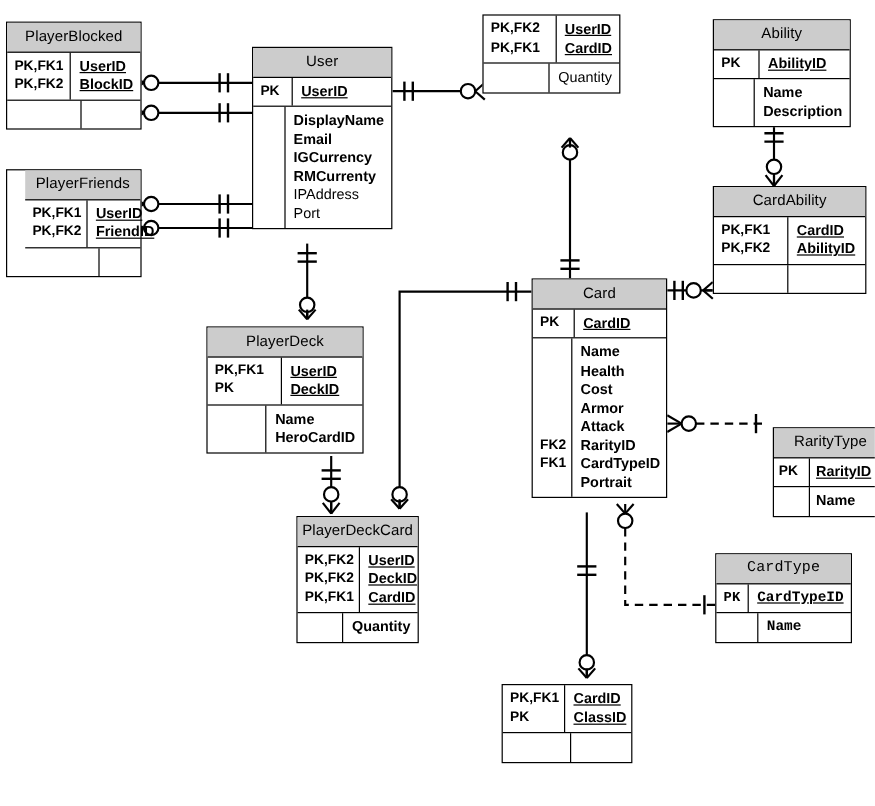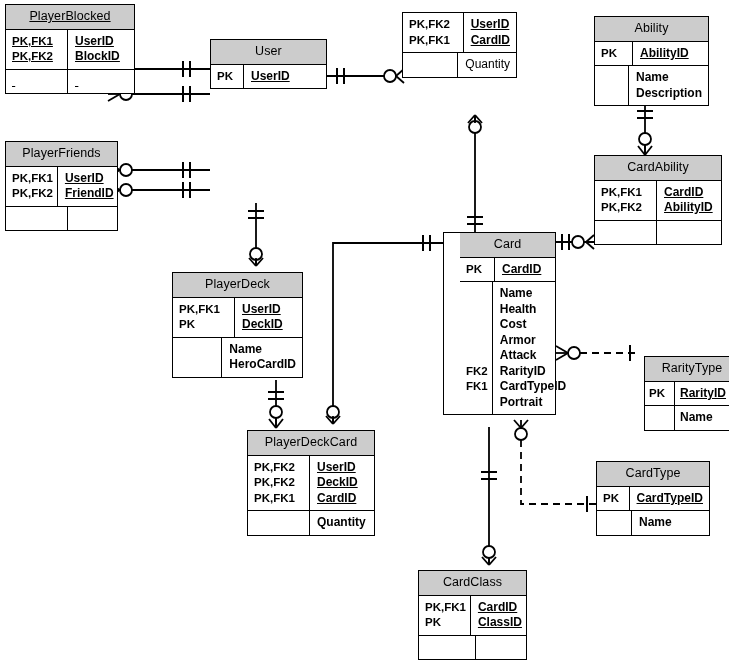--- a/index.html
+++ b/index.html
@@ -169,39 +169,39 @@
       <line x1="587" y1="496" x2="587" y2="512" stroke-width="2"></line>
       <circle cx="521" cy="434" r="6" fill="#fff" stroke-width="1.8"></circle>
       <line x1="521" y1="428" x2="514" y2="420"></line>
       <line x1="521" y1="428" x2="528" y2="420"></line>
       <line x1="521" y1="428" x2="521" y2="420"></line>
     </g>
 
   </g>
 </svg>
 
-<div class="entity" style="left:5px;top:4px;width:130px;text-decoration:underline;">
+<div class="entity" style="left:5px;top:18px;width:113px;">
   <div class="ehead">PlayerBlocked</div>
   <div class="esec">
     <div class="ecol-l" style="width:62px;">
       <div>PK,FK1</div>
       <div>PK,FK2</div>
     </div>
     <div class="ecol-r">
       <div class="pkline">UserID</div>
       <div class="pkline">BlockID</div>
     </div>
   </div>
   <div class="esec">
     <div class="ecol-l blankrow" style="width:62px;">&nbsp;</div>
     <div class="ecol-r blankrow">&nbsp;</div>
   </div>
 </div>
 
-<div class="entity" style="left:5px;top:141px;width:113px;">
+<div class="entity" style="left:5px;top:141px;width:113px;padding-left:15px;">
   <div class="ehead">PlayerFriends</div>
   <div class="esec">
     <div class="ecol-l" style="width:62px;">
       <div>PK,FK1</div>
       <div>PK,FK2</div>
     </div>
     <div class="ecol-r">
       <div class="pkline">UserID</div>
       <div class="pkline">FriendID</div>
     </div>
@@ -215,20 +215,31 @@
 <div class="entity" style="left:210px;top:39px;width:117px;">
   <div class="ehead">User</div>
   <div class="esec">
     <div class="ecol-l" style="width:33px;">
       <div>PK</div>
     </div>
     <div class="ecol-r">
       <div class="pkline">UserID</div>
     </div>
   </div>
+  <div class="esec">
+    <div class="ecol-l" style="width:33px;">&nbsp;</div>
+    <div class="ecol-r">
+      <div class="req">DisplayName</div>
+      <div class="req">Email</div>
+      <div class="req">IGCurrency</div>
+      <div class="req">RMCurrenty</div>
+      <div class="opt">IPAddress</div>
+      <div class="opt">Port</div>
+    </div>
+  </div>
 </div>
 
 <div class="entity" style="left:402px;top:12px;width:115px;">
   <div class="esec">
     <div class="ecol-l" style="width:62px;">
       <div>PK,FK2</div>
       <div>PK,FK1</div>
     </div>
     <div class="ecol-r">
       <div class="pkline">UserID</div>
@@ -294,21 +305,21 @@
   </div>
   <div class="esec">
     <div class="ecol-l" style="width:62px;">&nbsp;</div>
     <div class="ecol-r">
       <div class="req">Name</div>
       <div class="req">HeroCardID</div>
     </div>
   </div>
 </div>
 
-<div class="entity" style="left:443px;top:232px;width:113px;padding-left:16px;">
+<div class="entity" style="left:443px;top:232px;width:113px;">
   <div class="ehead">Card</div>
   <div class="esec">
     <div class="ecol-l" style="width:35px;">
       <div>PK</div>
     </div>
     <div class="ecol-r">
       <div class="pkline">CardID</div>
     </div>
   </div>
   <div class="esec">
@@ -346,21 +357,21 @@
     </div>
   </div>
   <div class="esec">
     <div class="ecol-l" style="width:30px;">&nbsp;</div>
     <div class="ecol-r" style="padding-left:5px;">
       <div class="req">Name</div>
     </div>
   </div>
 </div>
 
-<div class="entity" style="left:247px;top:430px;width:128px;">
+<div class="entity" style="left:247px;top:430px;width:102px;">
   <div class="ehead">PlayerDeckCard</div>
   <div class="esec">
     <div class="ecol-l" style="width:62px;">
       <div>PK,FK2</div>
       <div>PK,FK2</div>
       <div>PK,FK1</div>
     </div>
     <div class="ecol-r">
       <div class="pkline">UserID</div>
       <div class="pkline">DeckID</div>
@@ -368,40 +379,39 @@
     </div>
   </div>
   <div class="esec">
     <div class="ecol-l" style="width:62px;">&nbsp;</div>
     <div class="ecol-r">
       <div class="req">Quantity</div>
     </div>
   </div>
 </div>
 
-<div class="entity" style="left:596px;top:461px;width:114px;">
+<div class="entity" style="left:596px;top:461px;width:114px;font-family:Liberation Mono, monospace;">
   <div class="ehead">CardType</div>
   <div class="esec">
     <div class="ecol-l" style="width:35px;">
       <div>PK</div>
     </div>
     <div class="ecol-r">
       <div class="pkline">CardTypeID</div>
     </div>
   </div>
   <div class="esec">
     <div class="ecol-l" style="width:35px;">&nbsp;</div>
     <div class="ecol-r">
       <div class="req">Name</div>
     </div>
   </div>
 </div>
 
 <div class="entity" style="left:418px;top:570px;width:109px;">
-  <div class="ehead">CardClass</div>
   <div class="esec">
     <div class="ecol-l" style="width:57px;">
       <div>PK,FK1</div>
       <div>PK</div>
     </div>
     <div class="ecol-r">
       <div class="pkline">CardID</div>
       <div class="pkline">ClassID</div>
     </div>
   </div>

